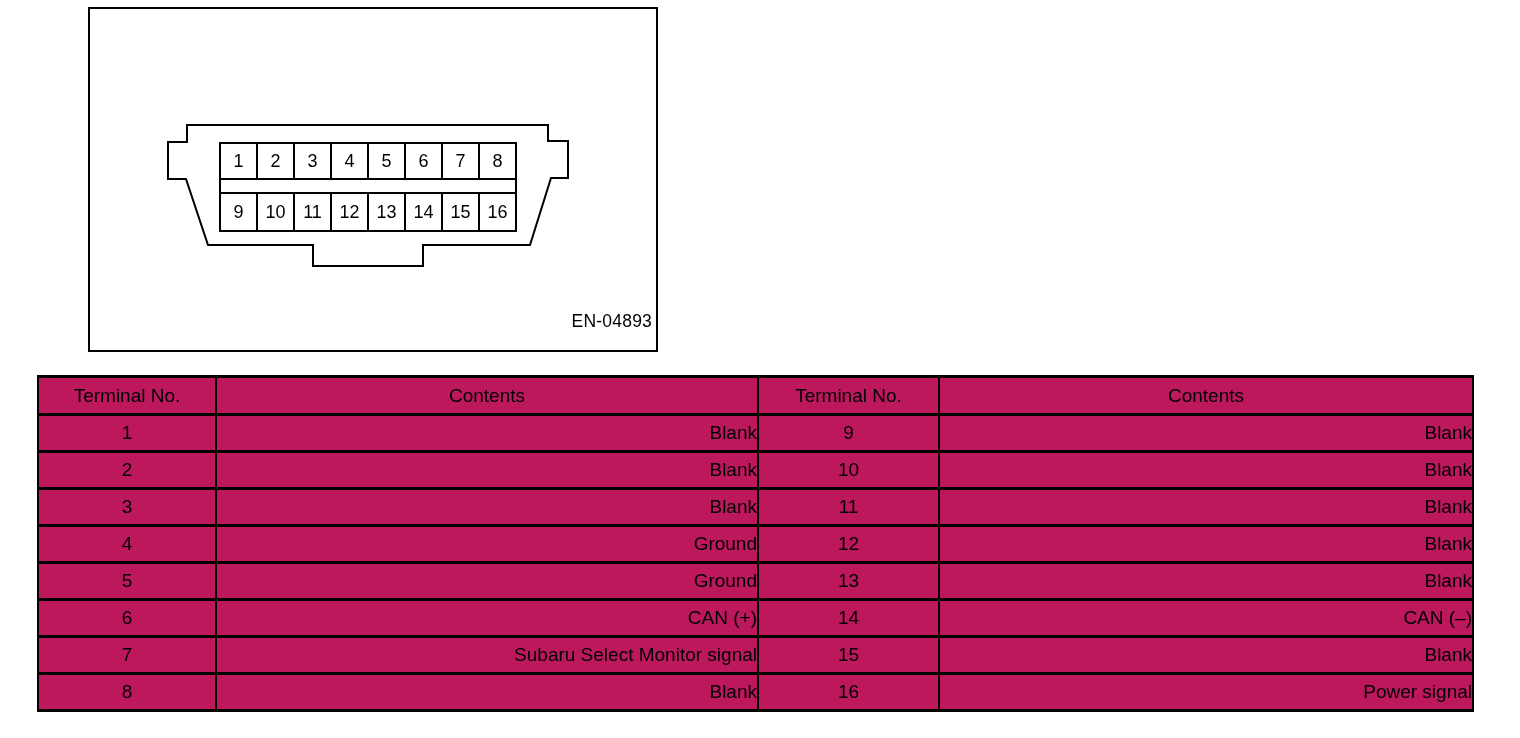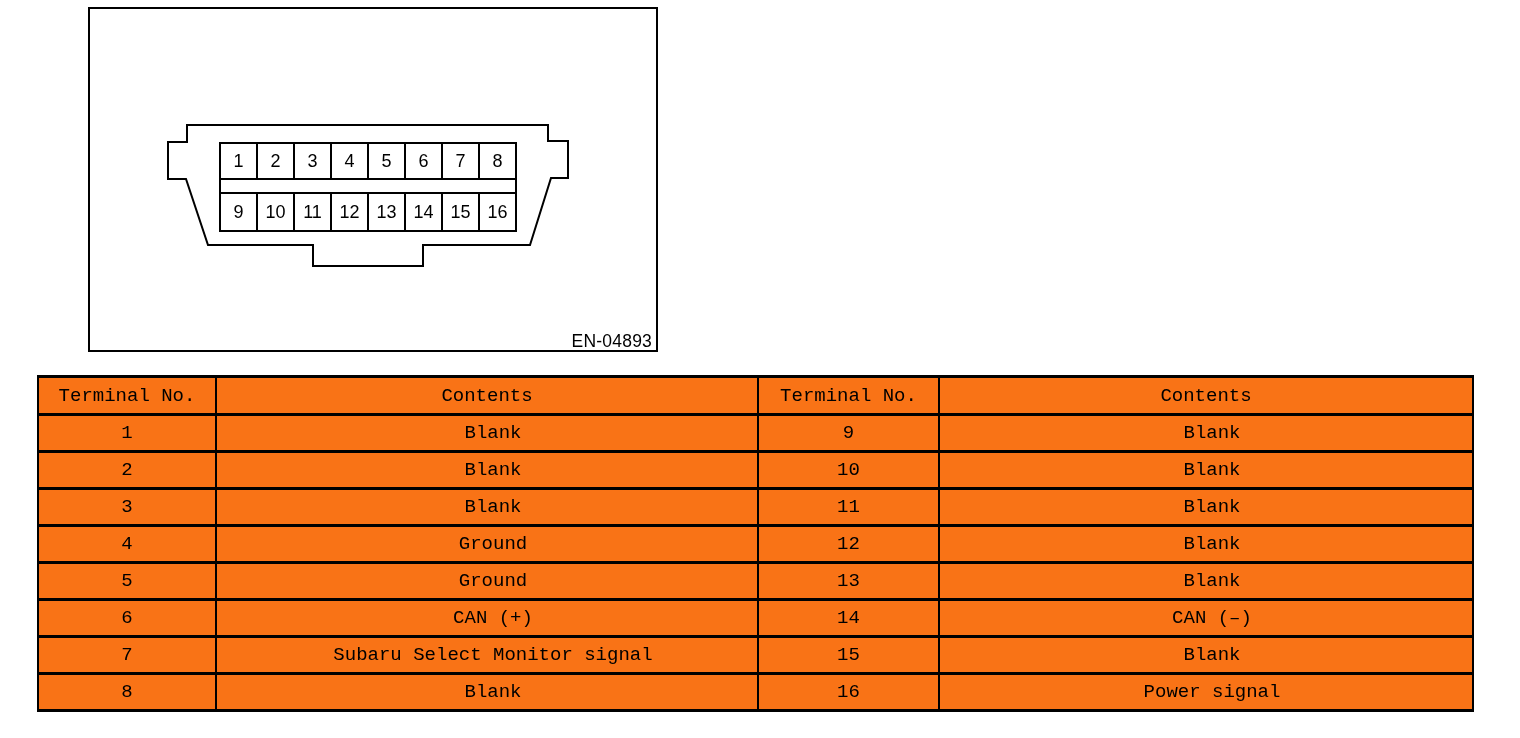--- a/index.html
+++ b/index.html
@@ -27,21 +27,21 @@
     text-align: center;
     font-size: 18px;
     line-height: 36px;
     color: #000;
   }
   .pin-top    { top: 136px; height: 36px; }
   .pin-bottom { top: 186px; height: 38px; line-height: 38px; }
   .figure-code {
     position: absolute;
     right: 6px;
-    bottom: 0;
+    bottom: 20px;
     font-size: 17.5px;
     letter-spacing: 0.2px;
   }
 
   
   table.terminal-table {
     position: absolute;
     left: 37px;
     top: 375px;
     width: 1435px;
@@ -49,33 +49,32 @@
     table-layout: fixed;
   }
   .terminal-table th,
   .terminal-table td {
     border-left: 2px solid #000;
     border-right: 2px solid #000;
     border-top: 3px solid #000;
     border-bottom: 3px solid #000;
     font-size: 19px;
     font-weight: normal;
-    background: #f97316;
+    background: #be185d;
     white-space: nowrap;
     overflow: hidden;
-    font-family: Liberation Mono, monospace;
   }
   .terminal-table th { height: 38px; text-align: center; }
   .terminal-table td { height: 37px; }
   .col-term1 { width: 178px; }
   .col-cont1 { width: 542px; }
   .col-term2 { width: 181px; }
   .col-cont2 { width: 534px; }
   td.terminal { text-align: center; }
-  td.contents { text-align: center; padding-left: 12px; }
+  td.contents { text-align: right; padding-left: 12px; }
 </style>
 </head>
 <body>
 
 <div class="figure">
   <svg width="570" height="345" viewBox="0 0 570 345">
 
     <rect x="1" y="1" width="568" height="343" fill="none" stroke="#000" stroke-width="2"></rect>
 
     <polygon points="99,118 460,118 460,134 480,134 480,171 463,171 442,238 335,238 335,259 225,259 225,238 120,238 98,172 80,172 80,135 99,135" fill="none" stroke="#000" stroke-width="2"></polygon>

